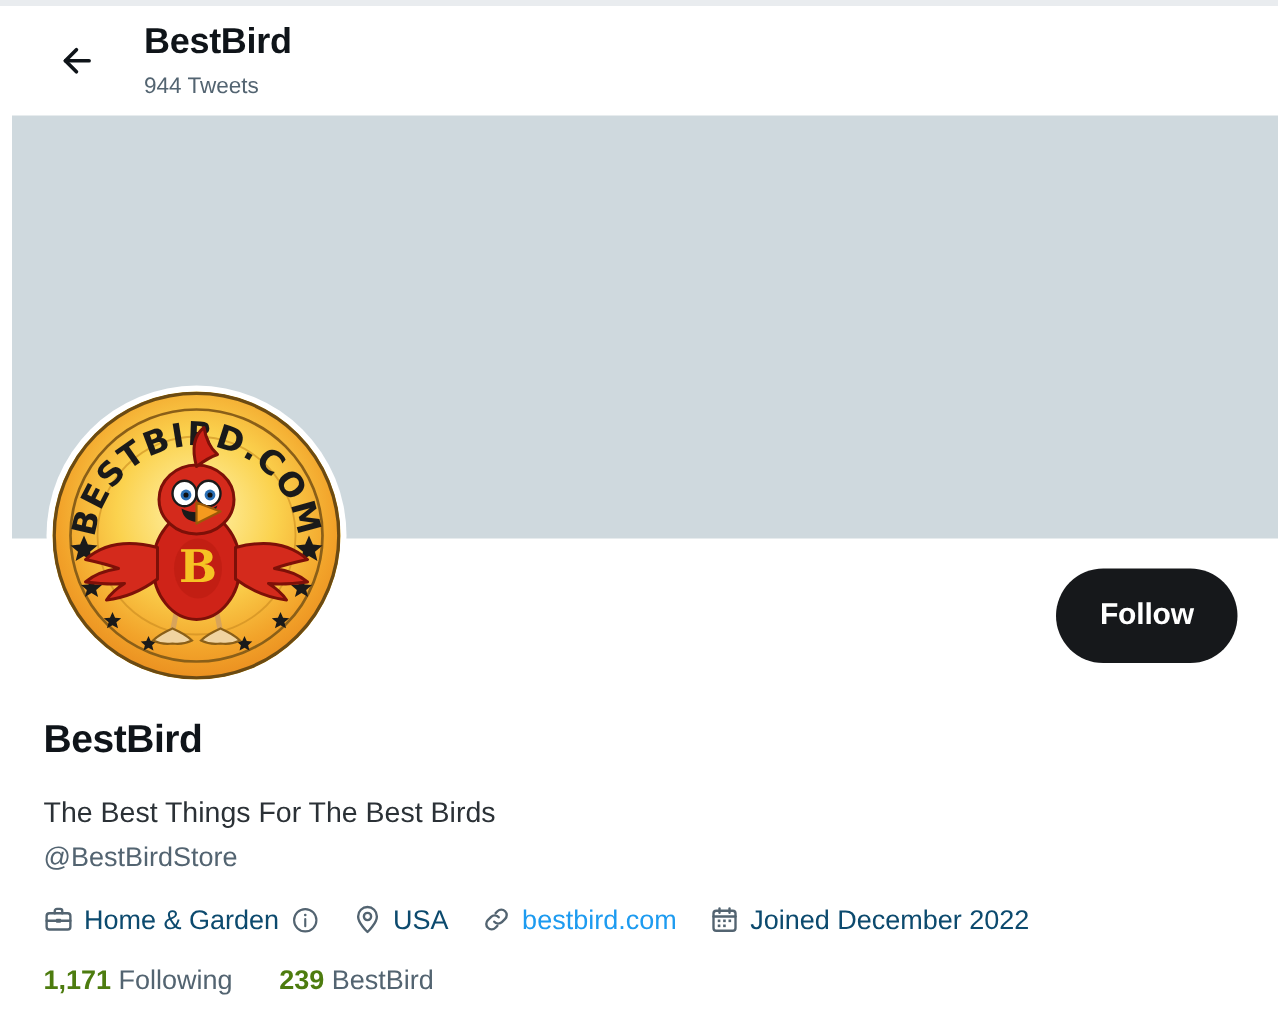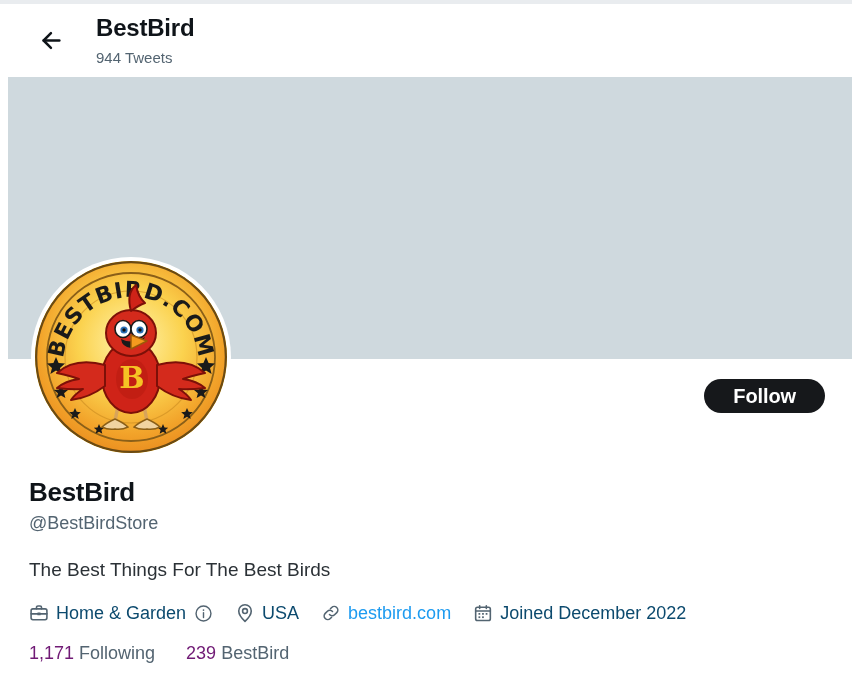--- a/index.html
+++ b/index.html
@@ -100,21 +100,21 @@
     overflow: hidden;
     background: #f3c13a;
   }
   #avatar-img svg { display: block; }
 
   
   #follow-button {
     position: absolute;
     right: 27px;
     top: 379px;
-    height: 34px;
+    height: 63px;
     padding: 0 29px;
     border: none;
     border-radius: 999px;
     background: #16181b;
     color: #ffffff;
     font-family: "Liberation Sans", sans-serif;
     font-size: 20px;
     font-weight: bold;
     cursor: pointer;
     display: flex;
@@ -194,22 +194,22 @@
     align-items: center;
     font-size: 18px;
   }
   .stat {
     margin-right: 31px;
     cursor: pointer;
     display: flex;
     align-items: baseline;
   }
   .stat-count {
-    font-weight: normal;
-    color: #701a75;
+    font-weight: bold;
+    color: #4d7c0f;
     margin-right: 5px;
   }
   .stat-label { color: #536471; text-align: center; }
 </style>
 </head>
 <body>
 
 <div id="top-strip" style="background: rgb(233, 236, 239);"></div>
 
 <div id="header-bar">
@@ -294,22 +294,22 @@
 
       <path d="M96 74 l16 6 l-16 8 z" fill="#f59a1e" stroke="#9c5a08" stroke-width="1.5" stroke-linejoin="round"></path>
     </svg>
   </div>
 </div>
 
 <button id="follow-button" style="background: rgb(22, 24, 27); color: rgb(255, 255, 255);">Follow</button>
 
 <div id="profile-info">
   <div id="display-name">BestBird</div>
+  <div id="bio">The Best Things For The Best Birds</div>
   <div id="handle">@BestBirdStore</div>
-  <div id="bio">The Best Things For The Best Birds</div>
 
   <div id="meta-row">
 
     <div class="meta-item">
       <span class="meta-icon">
         <svg width="20" height="20" viewBox="0 0 24 24" fill="none" stroke="#536471" stroke-width="1.9" stroke-linecap="round" stroke-linejoin="round">
           <rect x="2.5" y="7" width="19" height="13" rx="2.2"></rect>
           <path d="M9 7V5.2A1.7 1.7 0 0 1 10.7 3.5h2.6A1.7 1.7 0 0 1 15 5.2V7"></path>
           <path d="M2.5 13h19"></path>
           <rect x="10" y="11.4" width="4" height="3.2" rx="0.6" fill="#536471" stroke="none"></rect>

